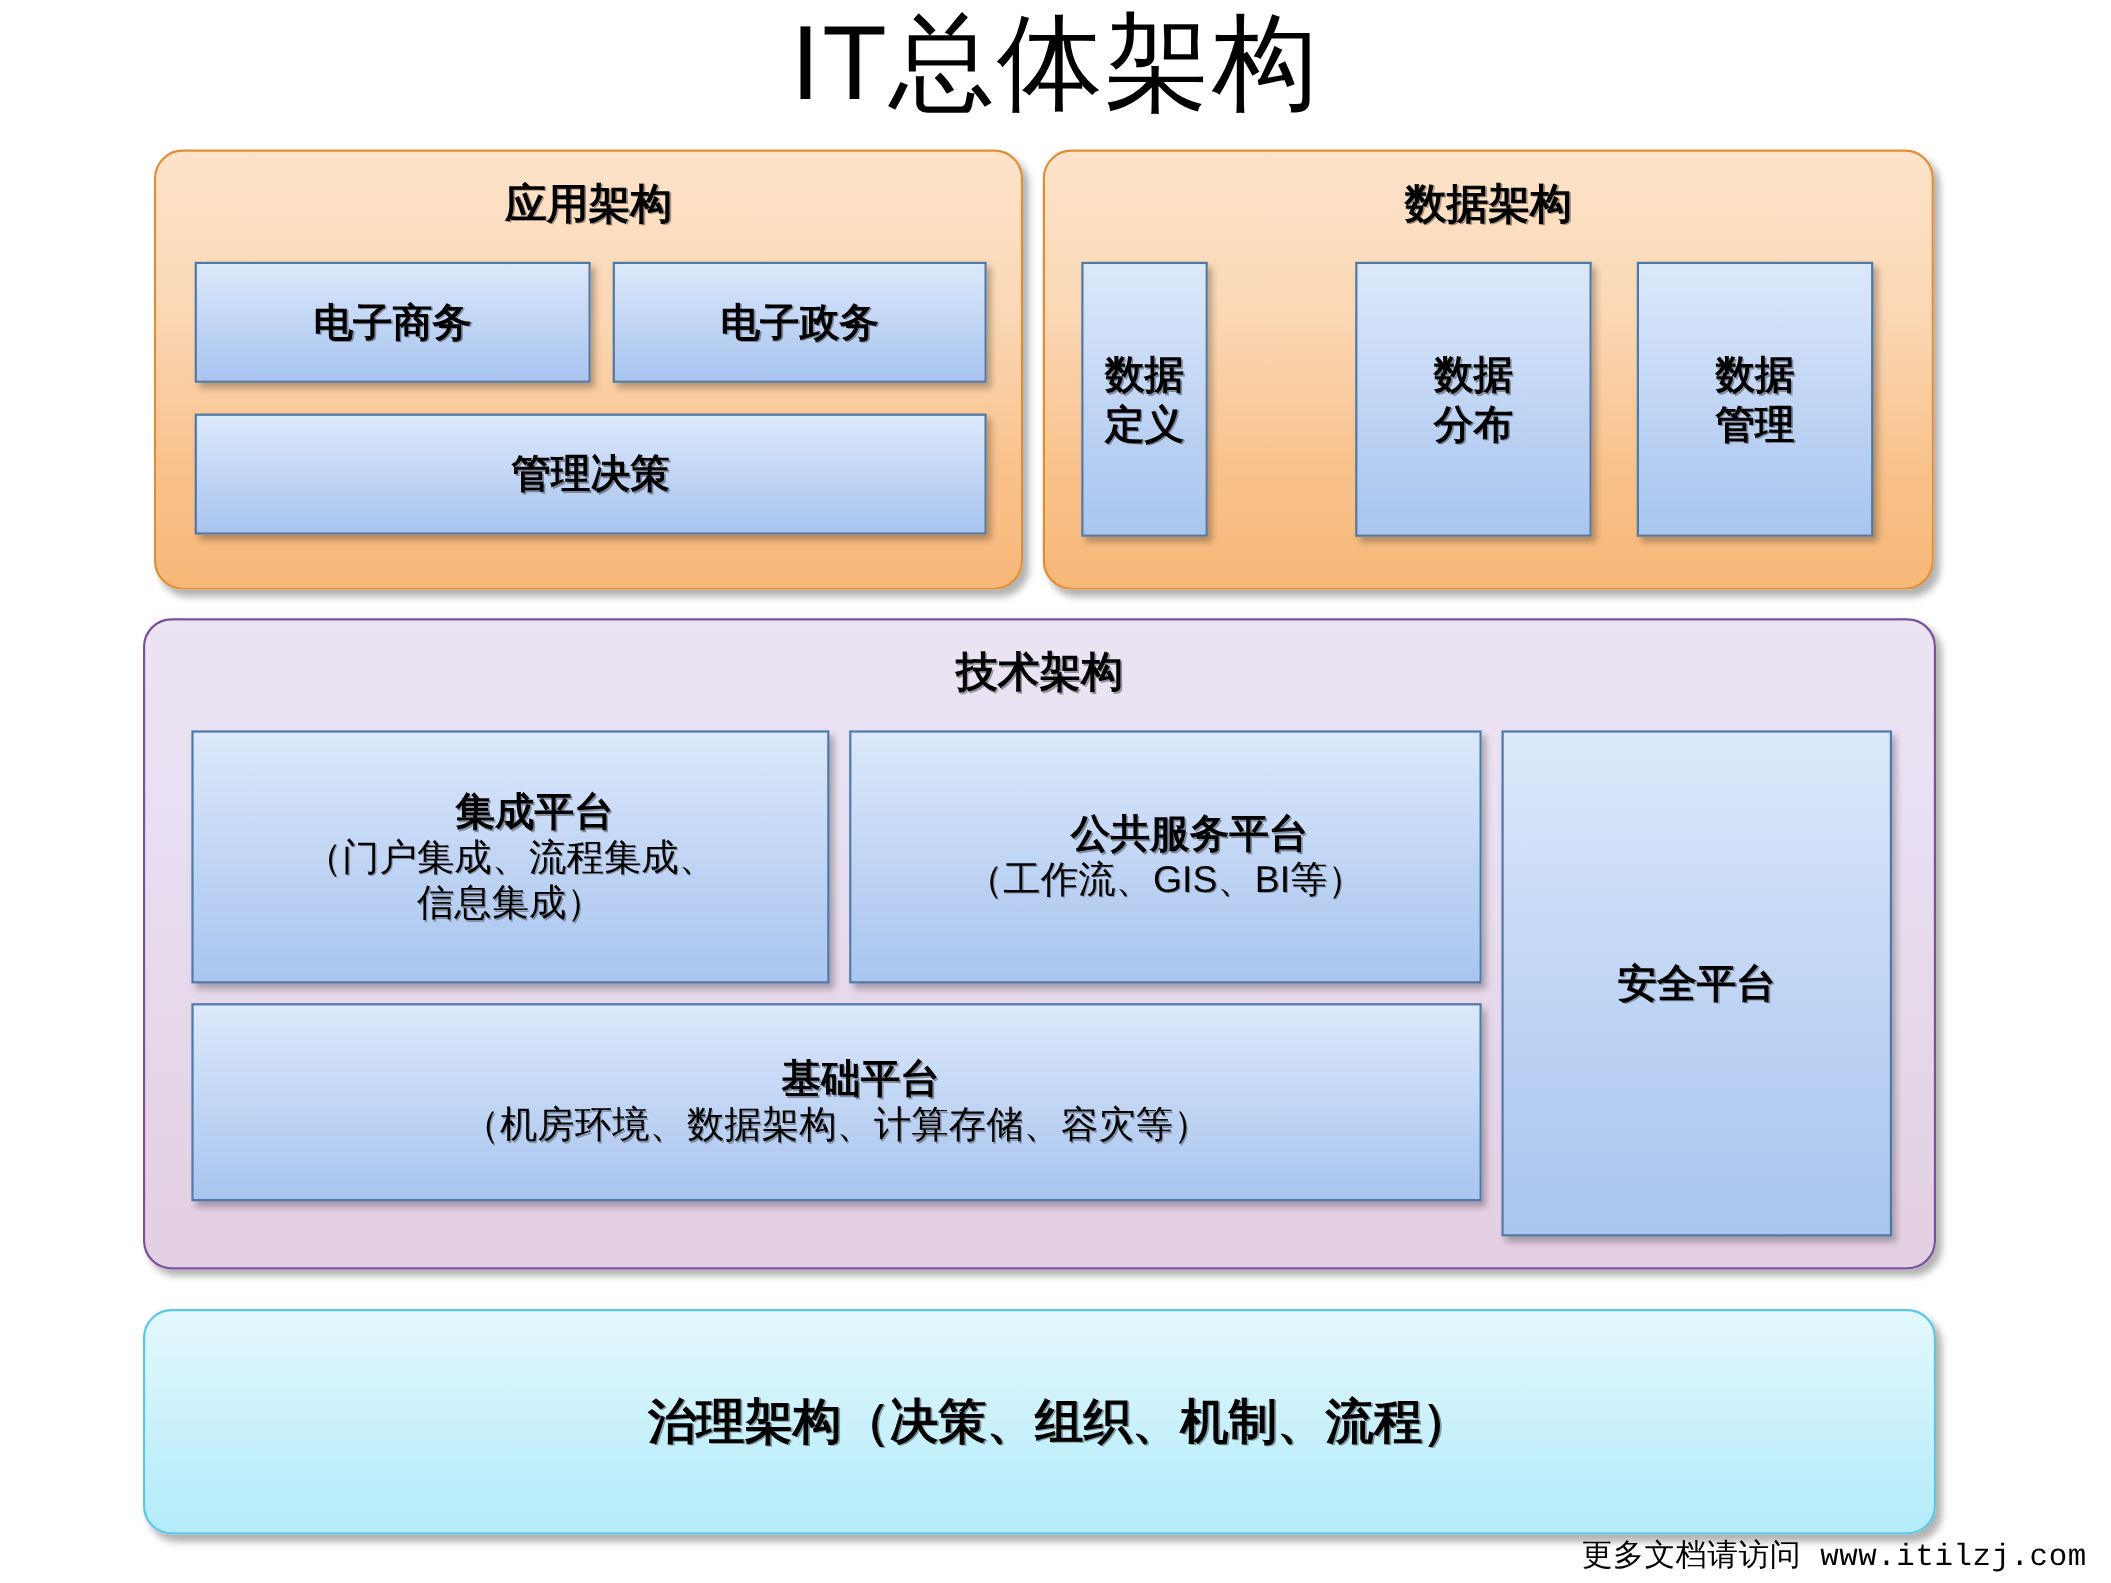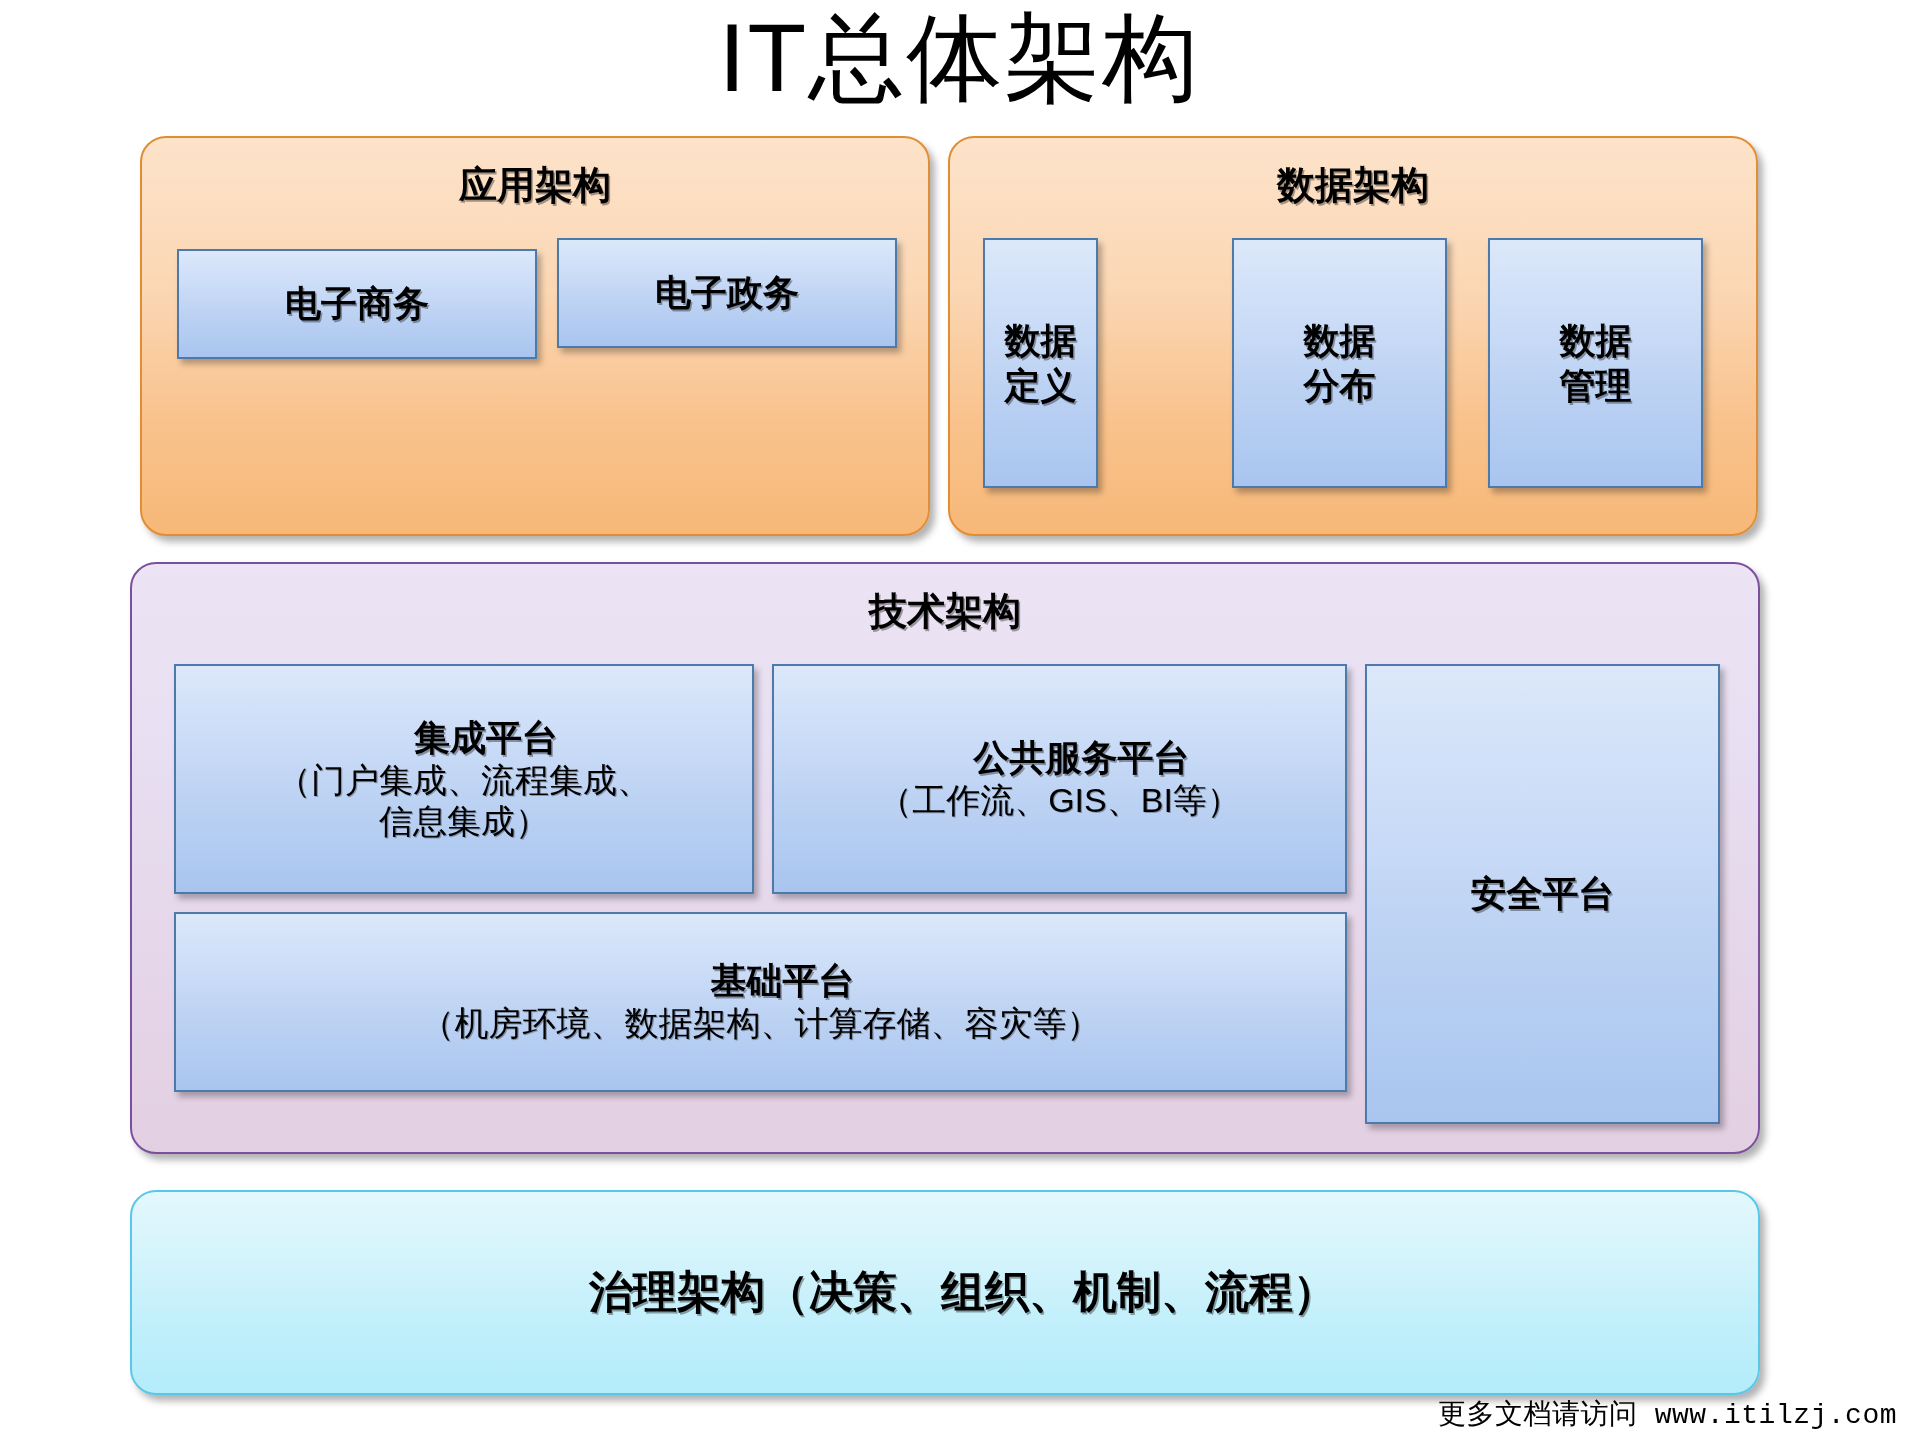--- a/index.html
+++ b/index.html
@@ -116,28 +116,31 @@
   }
 </style>
 </head>
 <body>
 
 <div class="page-title">IT总体架构</div>
 
 <div class="band band-orange" style="left:140px; top:136px; width:790px; height:400px;">
   <div class="band-title">应用架构</div>
 
-  <div class="box" style="left:35px; top:100px; width:360px; height:110px;margin-top:11px;">
+  <div class="box" style="left:35px; top:100px; width:360px; height:110px;">
     <div class="box-title">电子商务</div>
   </div>
 
   <div class="box" style="left:415px; top:100px; width:340px; height:110px;">
     <div class="box-title">电子政务</div>
   </div>
 
+  <div class="box" style="left:35px; top:238px; width:720px; height:110px;">
+    <div class="box-title">管理决策</div>
+  </div>
 </div>
 
 <div class="band band-orange" style="left:948px; top:136px; width:810px; height:400px;">
   <div class="band-title">数据架构</div>
 
   <div class="box box-vert" style="left:33px; top:100px; width:115px; height:250px;">
     <div class="box-title">数据</div>
     <div class="box-title">定义</div>
   </div>
 

